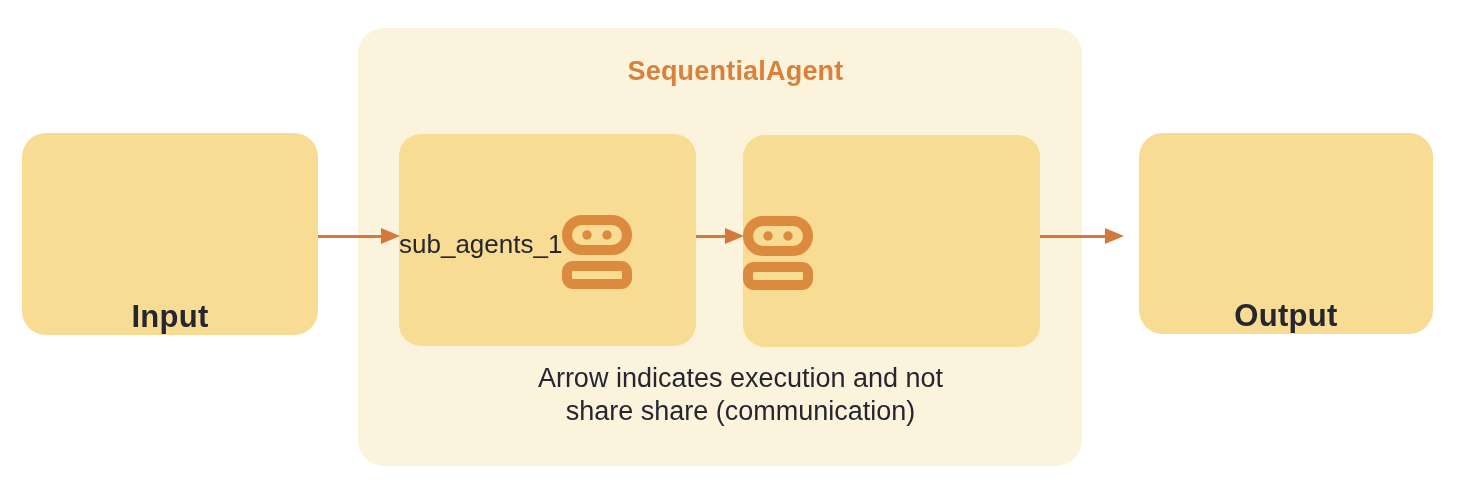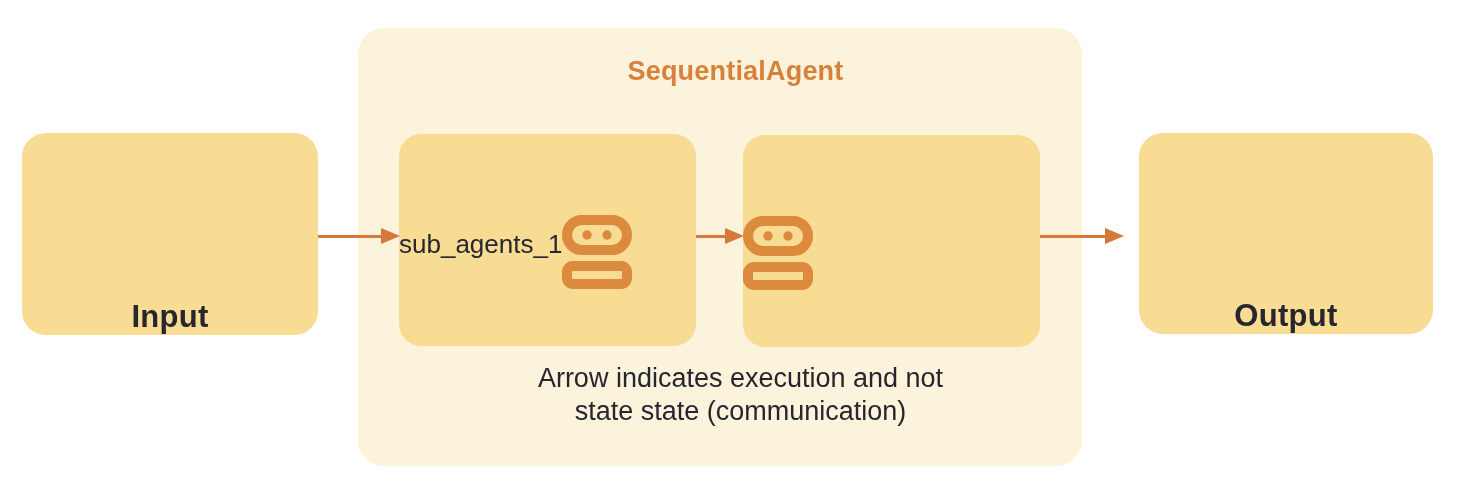--- a/index.html
+++ b/index.html
@@ -114,21 +114,21 @@
 </head>
 <body>
 
 <div class="stage">
 
   <div class="agent-container">
     <div class="agent-title">SequentialAgent</div>
 
     <div class="caption">
       <span>Arrow indicates execution and not</span>
-      <span>state state (communication)</span>
+      <span>share share (communication)</span>
     </div>
   </div>
 
   <div class="node input-node">
     <span class="node-label">Input</span>
   </div>
 
   <div class="sub-node sub-node-1">
     <span class="sub-label">sub_agents_1</span>
     <svg class="robot-icon" viewBox="0 0 70 74" fill="none" xmlns="http://www.w3.org/2000/svg">

